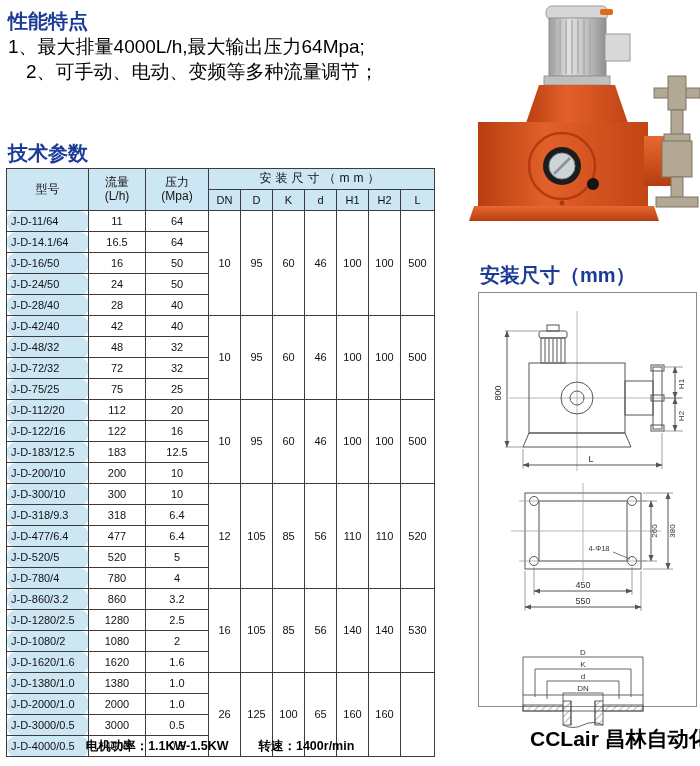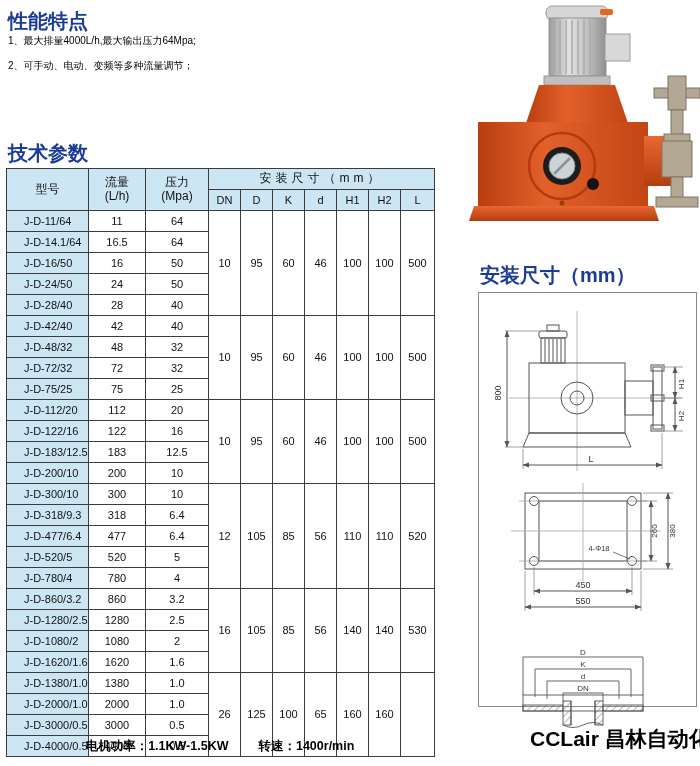--- a/index.html
+++ b/index.html
@@ -1,31 +1,31 @@
 <!DOCTYPE html>
 <html><head>
 <meta charset="utf-8">
 <style>
   html,body{margin:0;padding:0;background:#fff;}
   .page{position:relative;width:700px;height:766px;background:#ffffff;
         font-family:"Liberation Sans","DejaVu Sans",sans-serif;color:#000;overflow:hidden;}
   .sec-title{position:absolute;margin:0;font-size:20px;font-weight:bold;color:#1b3b97;}
   #features-title{left:8px;top:8px;}
-  .feature-line{position:absolute;left:8px;margin:0;font-size:10px;color:#000;white-space:nowrap;}
+  .feature-line{position:absolute;left:8px;margin:0;font-size:19px;color:#000;white-space:nowrap;}
   #feat1{top:34px;}
-  #feat2{top:59px;}
+  #feat2{top:59px;margin-left:18px;}
   #specs-title{left:8px;top:140px;}
   
   #specs-table{position:absolute;left:6px;top:168px;border-collapse:collapse;table-layout:fixed;width:428px;}
   #specs-table th,#specs-table td{border:1px solid #3c3c3c;padding:0;text-align:center;
         font-size:11px;font-weight:normal;color:#111;height:20px;line-height:1.15;}
   #specs-table thead th{background:#cde6f4;font-size:12px;}
   #specs-table th.install-span{letter-spacing:4px;font-size:12px;}
   #specs-table th.dim{font-size:11px;}
-  #specs-table td.model{text-align:left;padding-left:17px;background:#cde6f4;}
+  #specs-table td.model{text-align:left;padding-left:4px;background:#cde6f4;border-radius:9px;}
   .unit{display:block;font-size:12px;}
   .table-footer{position:absolute;left:6px;top:738px;width:428px;display:flex;justify-content:center;gap:30px;
         font-size:12.5px;font-weight:600;color:#000;white-space:nowrap;}
   
   #product-photo{position:absolute;left:462px;top:0px;}
   #install-title{left:480px;top:262px;}
   .diagram-box{position:absolute;left:478px;top:292px;width:217px;height:413px;border:1px solid #8a8a8a;}
   .diagram-box svg{position:absolute;}
   #side-view{left:2px;top:8px;}
   #top-view{left:2px;top:186px;}

